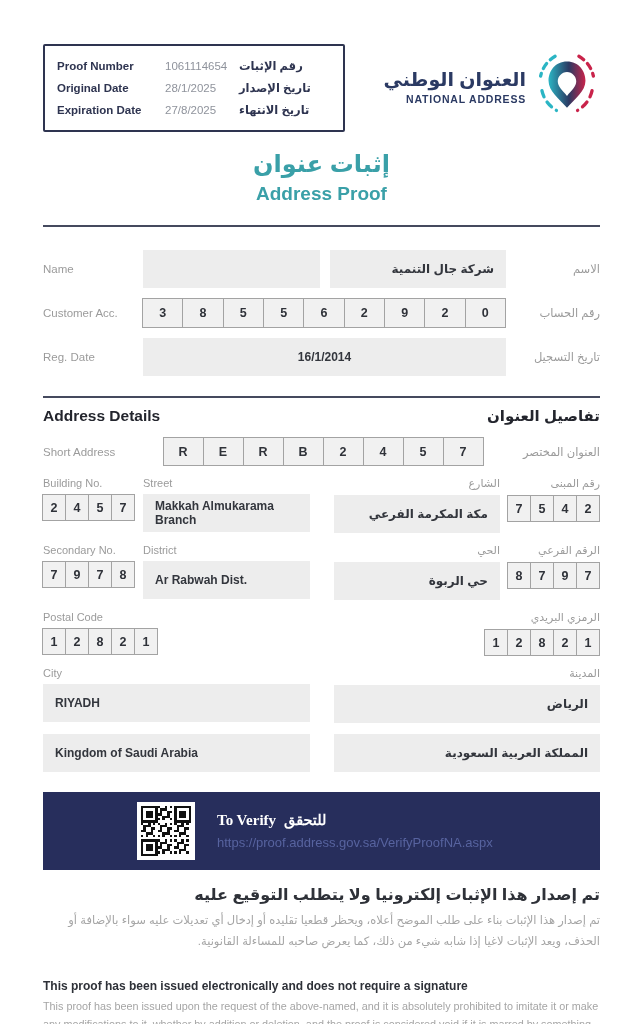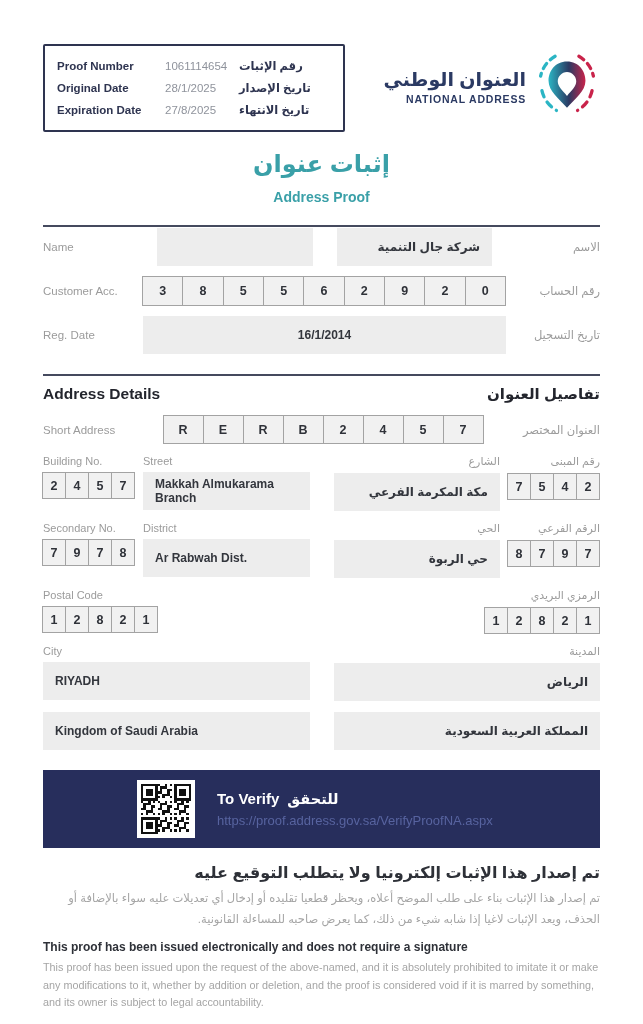--- a/index.html
+++ b/index.html
@@ -15,68 +15,68 @@
   .p-lab-ar { width:92px; text-align:left; direction:rtl; font-weight:bold; color:#2e3450; }
 
   .logo { display:flex; align-items:center; gap:8px; margin-top:4px; }
   .logo-text { text-align:right; }
   .logo-ar { font-size:19px; font-weight:bold; color:#2b3a63; direction:rtl; }
   .logo-en { font-size:10.5px; font-weight:bold; color:#2b3a63; letter-spacing:0.8px; margin-top:2px; }
 
   
   .doc-title { text-align:center; margin-top:18px; }
   .t-ar { font-size:24px; font-weight:bold; color:#3aa0a8; direction:rtl; }
-  .t-en { font-size:14px; font-weight:bold; color:#3aa0a8; margin-top:11px; }
+  .t-en { font-size:19px; font-weight:bold; color:#3aa0a8; margin-top:5px; }
 
   .rule { border:none; border-top:2px solid #454a5e; margin-top:20px; }
   .sect-head { display:flex; justify-content:space-between; margin-top:9px; }
   .sh-en { font-size:15.5px; font-weight:bold; color:#23252d; }
   .sh-ar { font-size:15px; font-weight:bold; color:#23252d; direction:rtl; }
 
   .glabel { font-size:11px; color:#9b9b9b; }
   .vbox { background:#ededed; height:38px; display:flex; align-items:center; padding:0 12px; font-weight:bold; font-size:12px; color:#33363d; }
   .vbox.center { justify-content:center; }
   .rtl { direction:rtl; }
   .rtl .vbox { padding:0 12px; }
 
   .digit { background:#f1f1f1; border:1px solid #a3a3a3; display:flex; align-items:center; justify-content:center; font-weight:bold; font-size:12.5px; color:#2f3239; margin-left:-1px; }
   .digits { display:flex; }
   .digits.fill { width:100%; }
   .digits.fill .digit { flex:1; height:30px; }
   .digit.mid { width:41px; height:29px; }
   .digit.sm { width:24px; height:27px; }
 
-  .hrow4 { display:grid; grid-template-columns:90px 1fr 1fr 84px; gap:24px; align-items:center; margin-top:1px; }
+  .hrow4 { display:grid; grid-template-columns:90px 1fr 1fr 84px; gap:10px; align-items:center; margin-top:23px; }
   .hrow3 { display:grid; grid-template-columns:90px 1fr 84px; gap:10px; align-items:center; margin-top:10px; }
   .rowlab { font-size:11.5px; color:#9b9b9b; }
   .rowlab.ar { text-align:right; direction:rtl; }
 
   .srow { display:grid; grid-template-columns:112px 1fr 108px; gap:8px; align-items:center; margin-top:12px; }
   .srow .digits { justify-content:center; }
 
   .pairrow { display:flex; gap:24px; margin-top:11px; }
   .half { flex:1; display:flex; gap:8px; }
   .group .glabel { margin-bottom:5px; }
   .grow { flex:1; }
   .half.rtl .glabel { text-align:right; }
   .spacer { flex:1; }
 
   
   .verify { margin-top:20px; background:#272e5c; height:78px; display:flex; align-items:center; gap:22px; padding-left:94px; }
   .qr { width:58px; height:58px; background:#ffffff; padding:4px; }
   .qr svg { width:100%; height:100%; display:block; fill:#111; }
-  .v-line1 { display:flex; align-items:flex-end; gap:8px; }
+  .v-line1 { display:flex; align-items:flex-end; gap:8px;font-family:Liberation Serif, serif; }
   .v-en { color:#ffffff; font-weight:bold; font-size:15px; }
   .v-ar { color:#ffffff; font-weight:bold; font-size:14.5px; direction:rtl; }
   .v-url { color:#57639f; font-size:13px; margin-top:6px; }
 
   
   .d-ar-title { margin-top:15px; text-align:right; direction:rtl; font-weight:bold; font-size:16px; color:#2e3138; }
   .d-ar-text { margin-top:6px; text-align:right; direction:rtl; font-size:11.5px; color:#a5a5a5; line-height:1.8; }
-  .d-en-title { margin-top:11px; font-weight:bold; font-size:12px; color:#2e3138; }
+  .d-en-title { margin-top:28px; font-weight:bold; font-size:12px; color:#2e3138; }
   .d-en-text { margin-top:5px; font-size:10.8px; color:#a5a5a5; line-height:1.6; }
 
   
   .footer { display:flex; align-items:center; gap:7px; margin-top:22px; }
   .f-txt { font-size:12px; color:#5f6470; }
   .icon16 { width:17px; height:17px; display:block; }
 </style>
 </head>
 <body>
 

